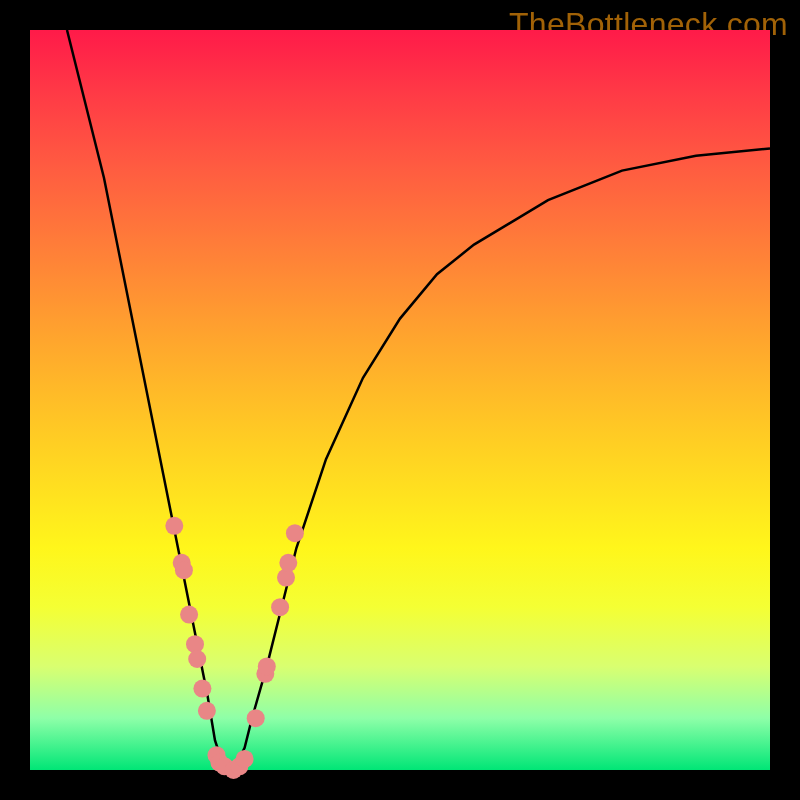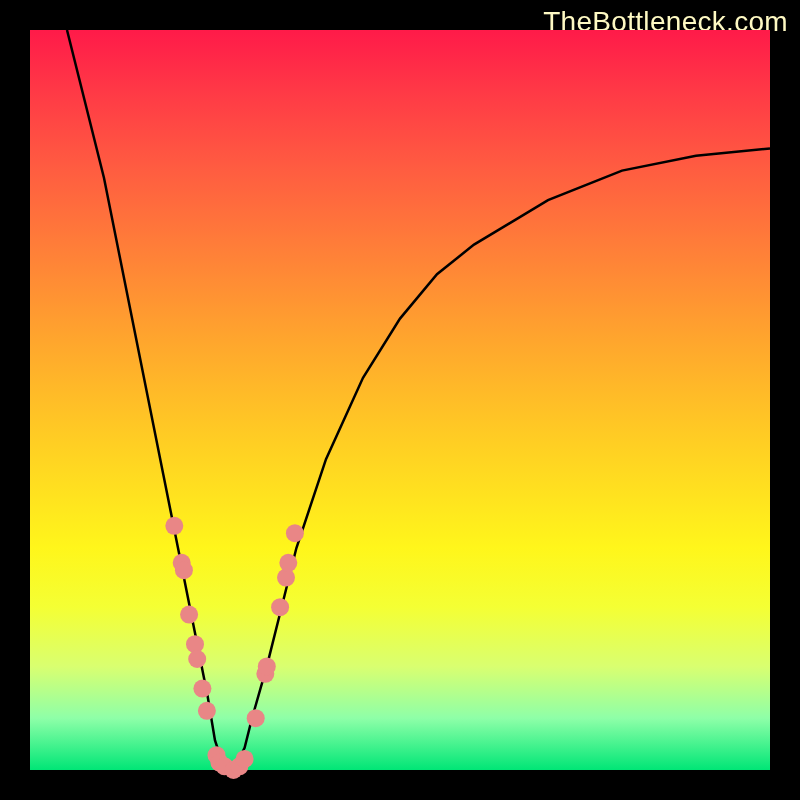--- a/index.html
+++ b/index.html
@@ -37,22 +37,22 @@
       #f4ff34 78%,
       #d9ff70 86%,
       #8effa8 93%,
       #00e676 100%
     );
   }
   .watermark {
     position: absolute;
     top: 6px;
     right: 12px;
-    color: #fef9c3;
-    font-size: 28px;
+    color: #a16207;
+    font-size: 32px;
     font-weight: 500;
     letter-spacing: 0.3px;
     user-select: none;
   }
   svg.curves {
     position: absolute;
     left: 0;
     top: 0;
     width: 740px;
     height: 740px;

